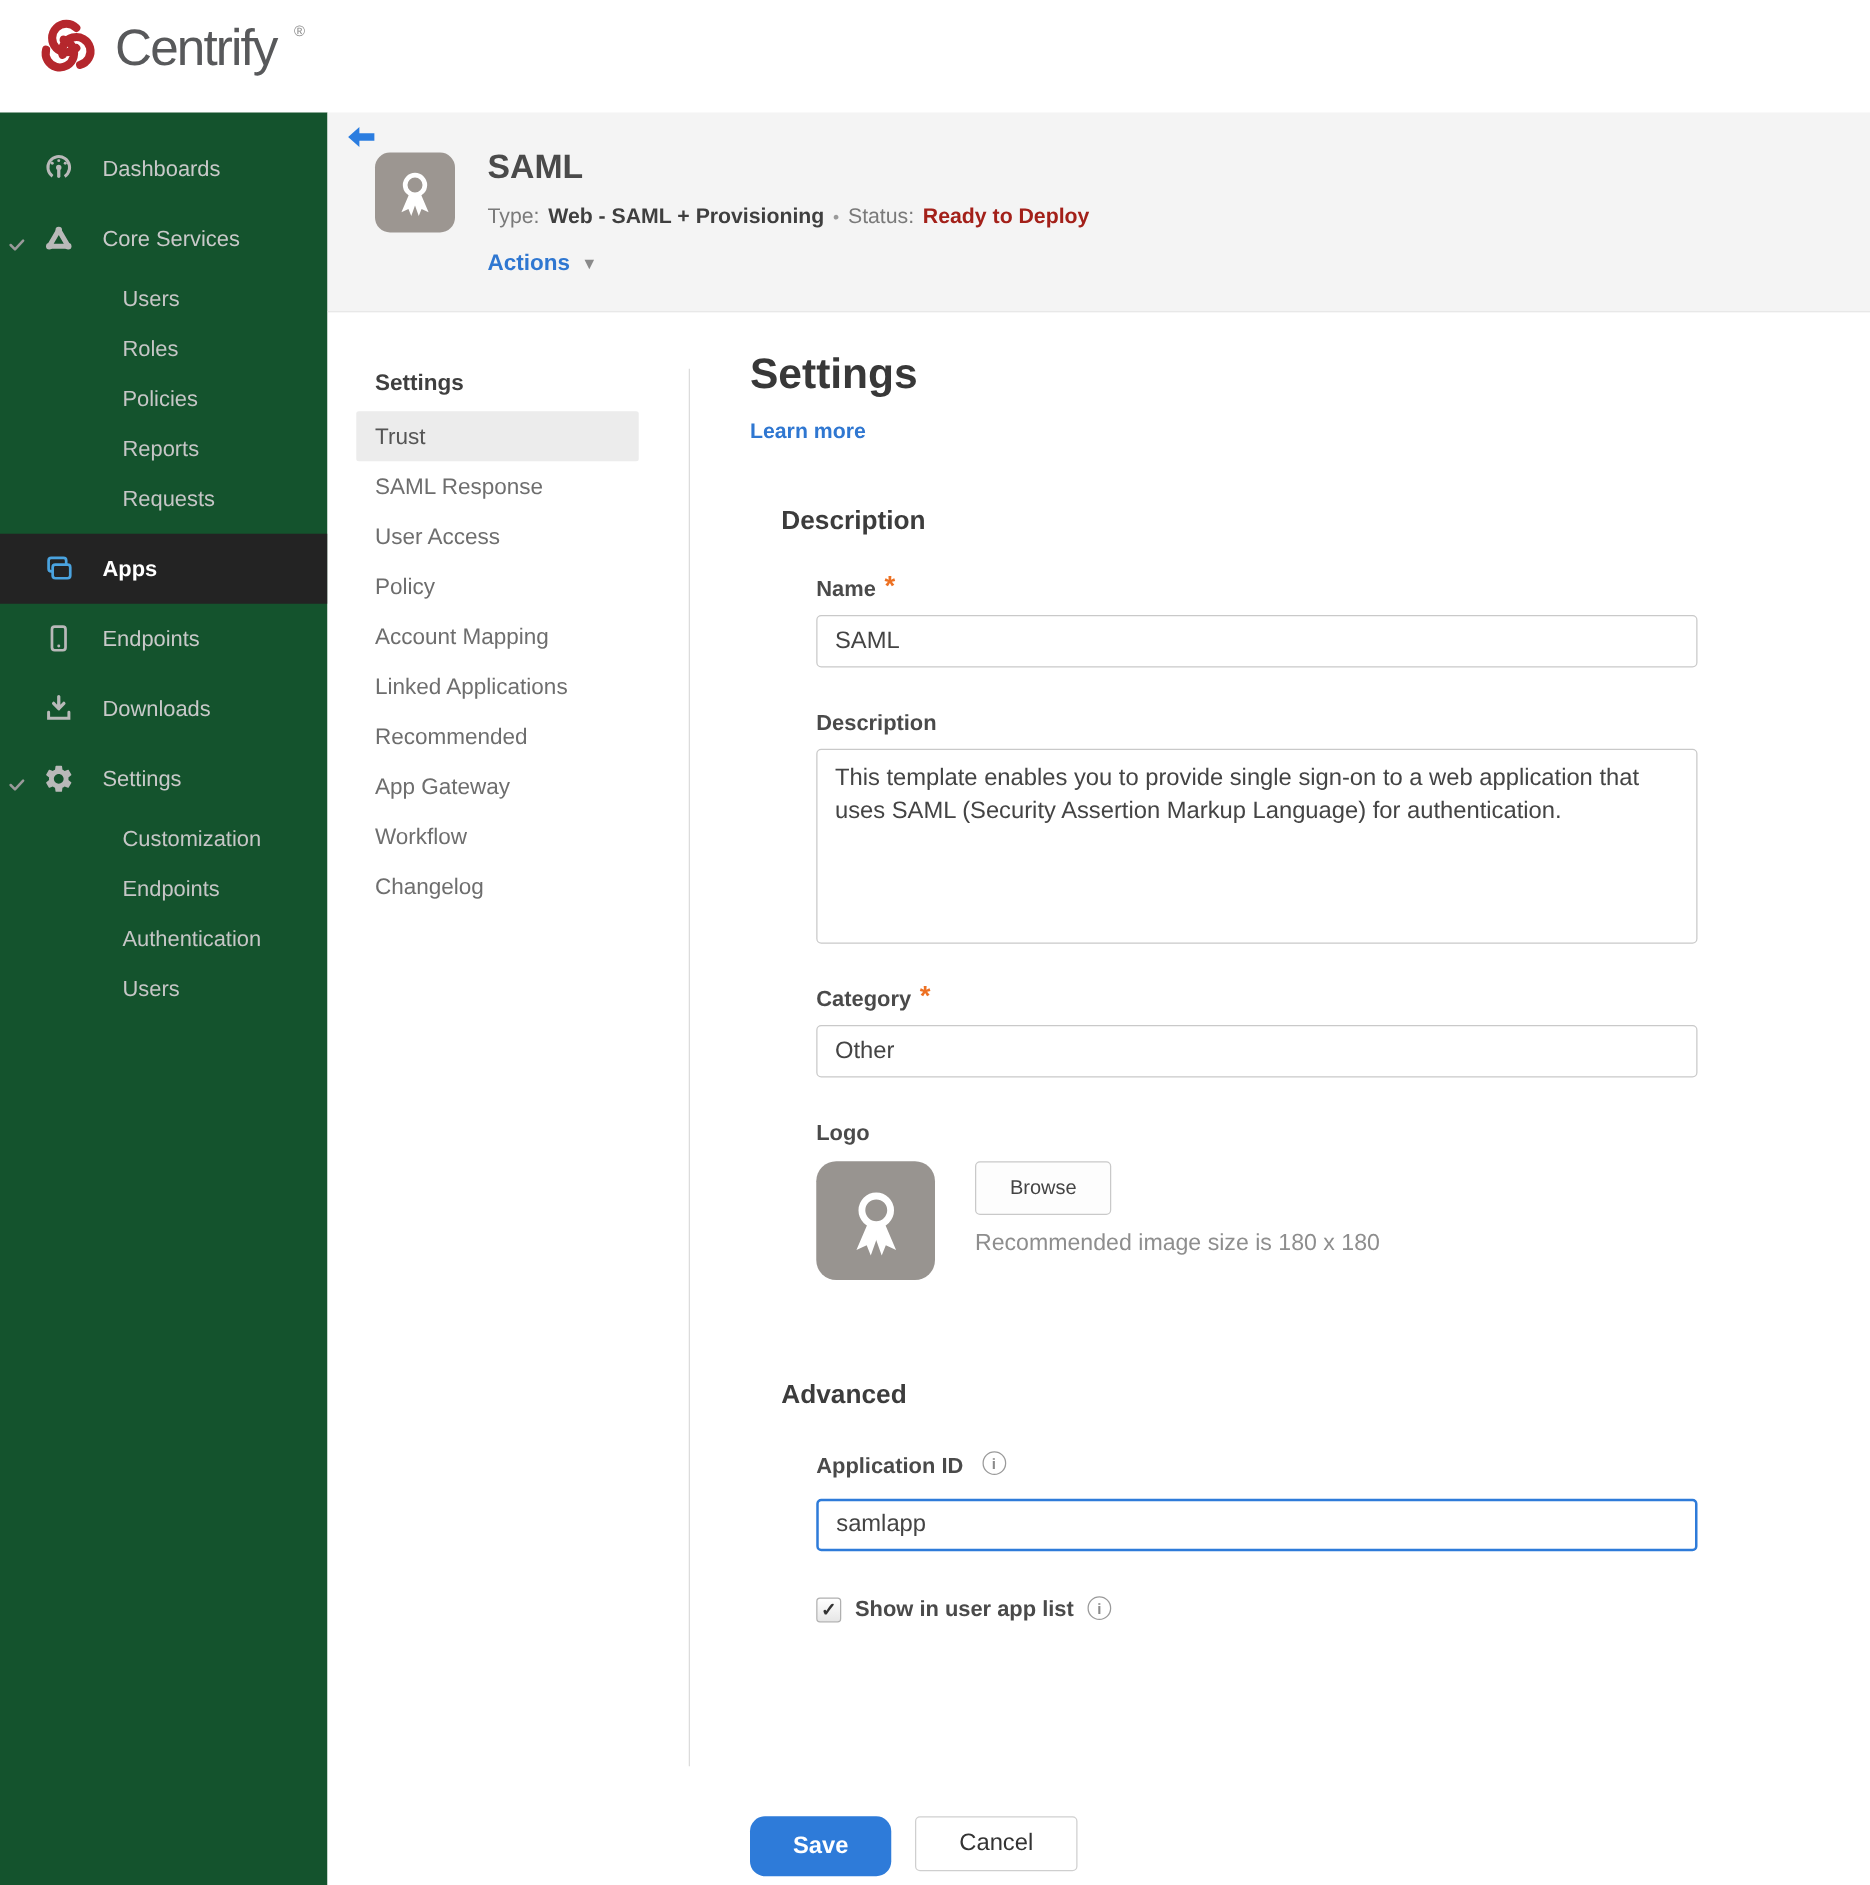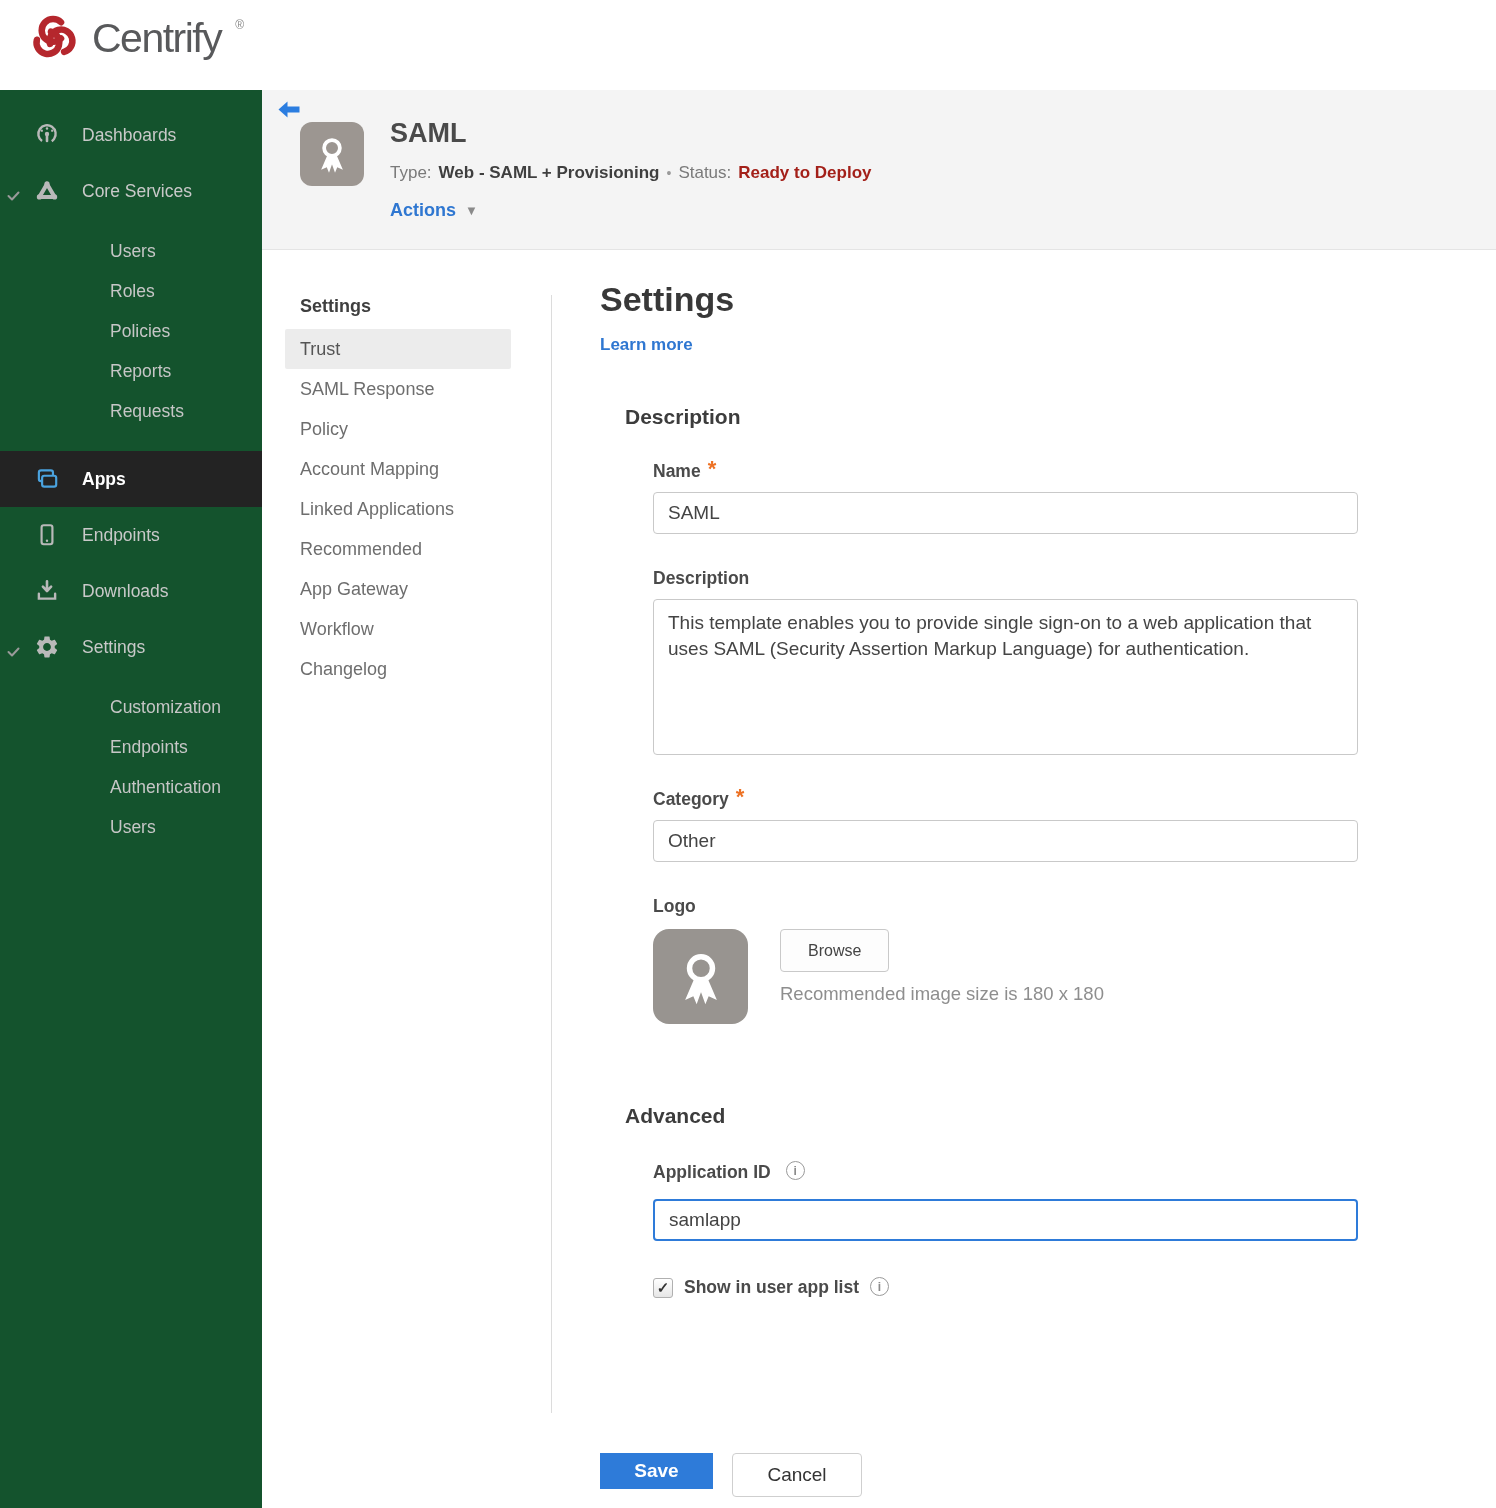--- a/index.html
+++ b/index.html
@@ -18,21 +18,21 @@
   
   .sidebar { position:absolute; left:0; top:90px; width:262px; height:1418px;
     background:#14532d; padding-top:17px; color:#c9c9c9; font-size:17.5px; }
   .nav-item { height:56px; position:relative; display:flex; align-items:center; cursor:pointer; }
   .nav-item .nicon { position:absolute; left:34px; width:26px; height:26px; color:#b9b9b9;
     display:flex; align-items:center; justify-content:center; }
   .nav-item .nlabel { position:absolute; left:82px; white-space:nowrap; }
   .nav-item.active { background:#232323; color:#ffffff; font-weight:bold; }
   .nav-item.active .nicon { color:#4aa3df; }
   .group-check { position:absolute; left:7px; top:23px; }
-  .nav-sub { list-style:none; margin:12px; padding:0; }
+  .nav-sub { list-style:none; margin:0; padding:0; }
   .nav-sub li { height:40px; line-height:40px; padding-left:98px; color:#c6c6c6; cursor:pointer; white-space:nowrap; }
   .nav-gap { height:8px; }
 
   
   .hdrband { position:absolute; left:262px; top:90px; width:1234px; height:160px;
     background:#f4f4f4; border-bottom:1px solid #e4e4e4; }
   .back-btn { position:absolute; left:14px; top:8px; width:26px; height:24px; cursor:pointer; background:none; border:none; padding:0; }
   .appicon { position:absolute; left:38px; top:32px; width:64px; height:64px;
     background:#9c9691; border-radius:12px; display:flex; align-items:center; justify-content:center; }
   .hdr-title { position:absolute; left:128px; top:28px; font-size:27px; font-weight:bold; color:#4a4a4a; }
@@ -79,22 +79,22 @@
   .info { display:inline-flex; width:19px; height:19px; border:1.5px solid #9a9a9a; border-radius:50%;
     align-items:center; justify-content:center; font-size:12px; color:#8a8a8a; font-weight:bold;
     flex:0 0 auto; position:relative; top:-1px; cursor:pointer; }
   .flabel .info { margin-left:8px; }
   .chkrow { margin:36px 0 0 53px; display:flex; align-items:center; gap:11px; }
   .checkbox { width:20px; height:20px; border:1px solid #b0b0b0; border-radius:3px;
     background:linear-gradient(#ffffff,#e6e6e6); display:flex; align-items:center; justify-content:center;
     font-size:15px; color:#333; font-weight:bold; cursor:pointer; }
   .chklabel { font-size:17.5px; font-weight:bold; color:#4a4a4a; }
   .footer { margin-top:155px; display:flex; gap:19px; }
-  .save-btn { width:113px; height:36px; background:#2e7bd9; color:#fff; font-weight:bold;
-    font-size:19px; border:none; border-radius:0; font-family:inherit; cursor:pointer; }
+  .save-btn { width:113px; height:48px; background:#2e7bd9; color:#fff; font-weight:bold;
+    font-size:19px; border:none; border-radius:12px; font-family:inherit; cursor:pointer; }
   .cancel-btn { width:130px; height:44px; background:#fff; color:#333; font-size:19px;
     border:1px solid #cfcfcf; border-radius:4px; font-family:inherit; cursor:pointer; }
 </style>
 </head>
 <body>
 
 <div class="topbar">
   <div class="brand">
     <svg width="52" height="52" viewBox="0 0 48 48">
       <g fill="none" stroke="#b5272d" stroke-width="6" stroke-linecap="round">
@@ -230,20 +230,21 @@
   </button>
 </div>
 
 <div class="content">
 
   <div class="subnav">
     <div class="subnav-header">Settings</div>
     <ul>
       <li class="active">Trust</li>
       <li>SAML Response</li>
+      <li>User Access</li>
       <li>Policy</li>
       <li>Account Mapping</li>
       <li>Linked Applications</li>
       <li>Recommended</li>
       <li>App Gateway</li>
       <li>Workflow</li>
       <li>Changelog</li>
     </ul>
   </div>
 

